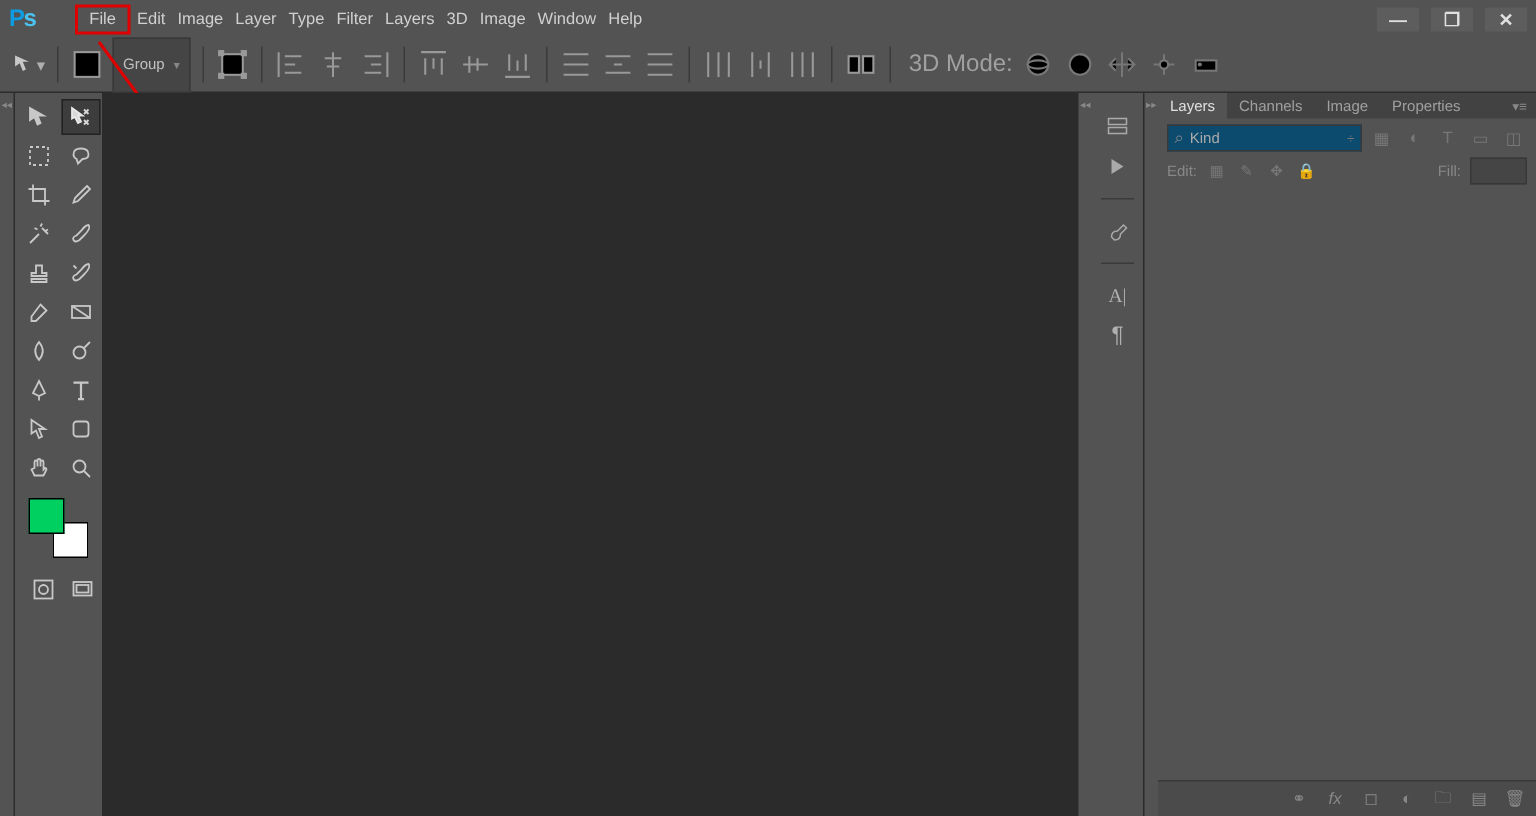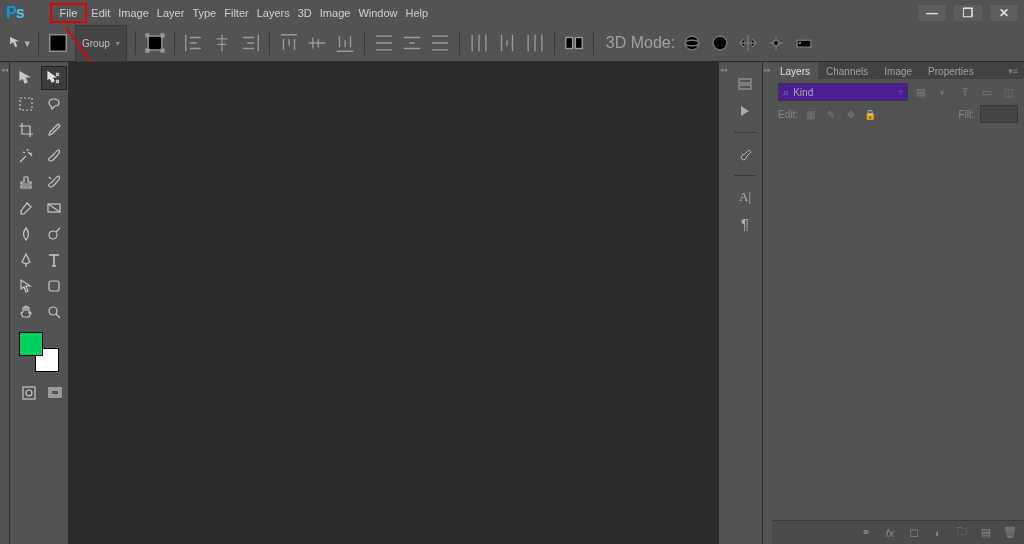--- a/index.html
+++ b/index.html
@@ -49,21 +49,21 @@
 .strip-icon { width:24px; height:22px; display:flex; align-items:center; justify-content:center; color:#b0b0b0; cursor:pointer;}
 
 
 .panels { width:252px; background:#535353; display:flex; flex-direction:column; }
 .panel-tabs { display:flex; background:#424242; height:17px; align-items:flex-start; position:relative;}
 .ptab { padding:4px 8px; color:#a0a0a0; font-size:10px; cursor:pointer;}
 .ptab.active { background:#535353; color:#e0e0e0;}
 .panel-menu { margin-left:auto; padding:4px 6px; color:#888; font-size:9px;}
 .panel-body { flex:1; background:#535353; padding:4px 6px; }
 .filter-row { display:flex; align-items:center; gap:4px; margin-bottom:4px;}
-.kind-dd { background:#4c1d95; border:1px solid #383838; padding:2px 4px; font-size:10px; color:#aaa; display:flex; align-items:center; gap:4px; flex:1; height:18px;}
+.kind-dd { background:#0c4a6e; border:1px solid #383838; padding:2px 4px; font-size:10px; color:#aaa; display:flex; align-items:center; gap:4px; flex:1; height:18px;}
 .kind-dd::before { content:"⌕"; color:#888; font-size:11px;}
 .kind-dd::after { content:"÷"; color:#777; font-size:9px; margin-left:auto;}
 .filter-ic { width:18px; height:18px; display:flex; align-items:center; justify-content:center; color:#777; font-size:11px;}
 .blend-row { display:flex; align-items:center; gap:6px; margin-bottom:4px;}
 .blend-dd { background:#454545; border:1px solid #383838; padding:2px 6px; font-size:10px; color:#aaa; flex:1; display:flex; height:18px; align-items:center;}
 .blend-dd::after { content:"÷"; color:#777; font-size:8px; margin-left:auto;}
 .op-lbl{ color:#888; font-size:10px;}
 .op-dd { width:38px; height:18px; background:#454545; border:1px solid #383838;}
 .lock-row { display:flex; align-items:center; gap:6px; font-size:10px; color:#888; margin-bottom:4px;}
 .lock-ic { width:14px; height:14px; display:flex; align-items:center; justify-content:center; color:#777; font-size:10px;}

